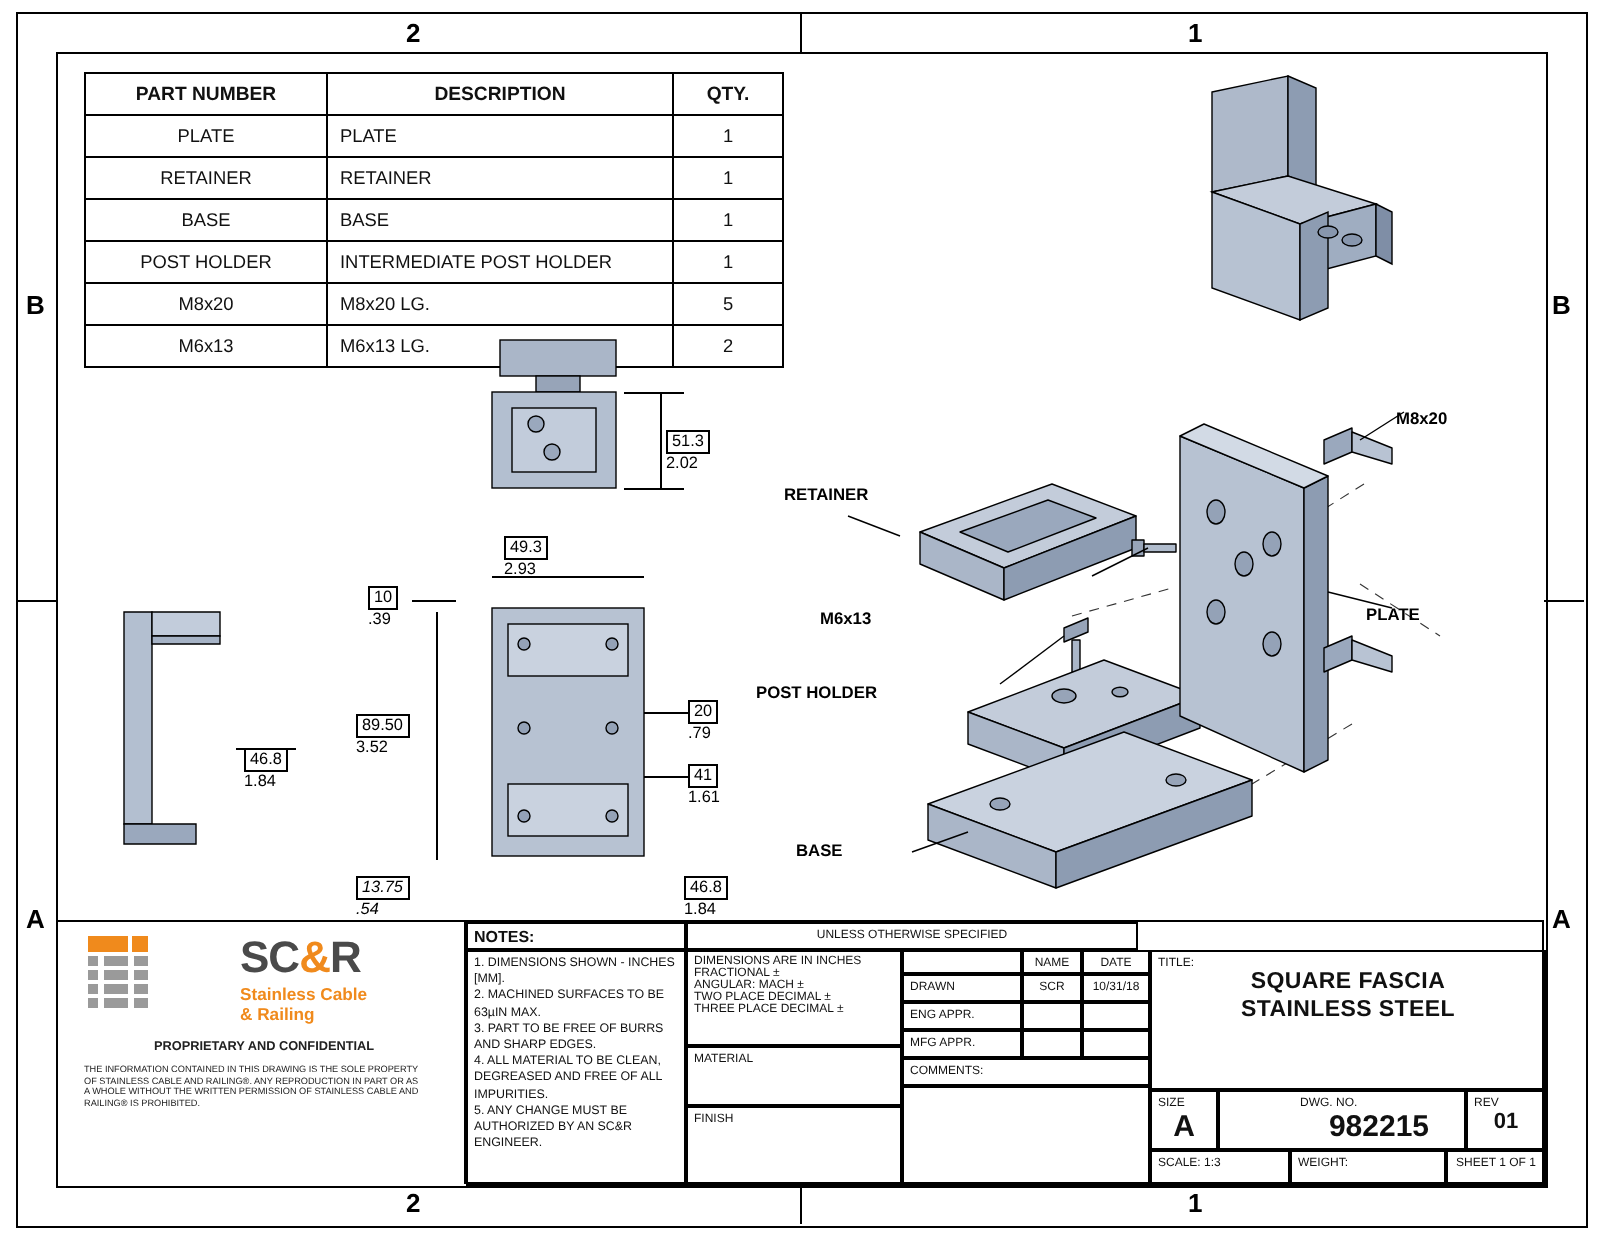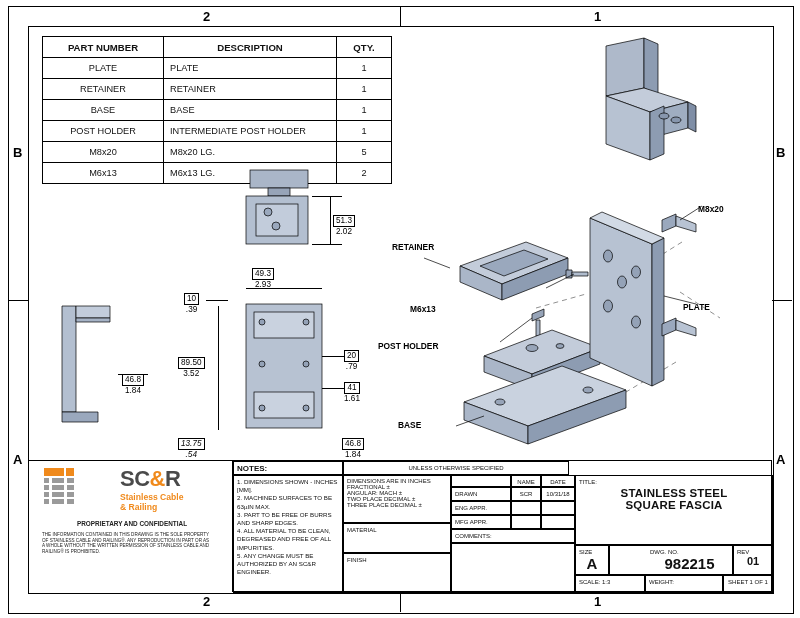--- a/index.html
+++ b/index.html
@@ -16,21 +16,21 @@
   .bom{position:absolute;left:42px;top:36px;border-collapse:collapse;background:#fff;}
   .bom td,.bom th{border:1px solid #000;font-size:9.2px;height:20px;padding:0 6px;text-align:center;font-weight:normal;}
   .bom th{font-weight:bold;font-size:9.6px;}
   .bom .c0{width:108px;}
   .bom .c1{width:160px;text-align:left;}
   .bom .c2{width:42px;}
   .bom tbody .c1{text-align:left;}
 
   
   .lbl{position:absolute;font-size:8.4px;font-weight:bold;color:#000;white-space:nowrap;}
-  .dimbox{position:absolute;font-size:8.2px;line-height:10px;color:#000;text-align:center;white-space:nowrap;}
+  .dimbox{position:absolute;font-size:8.2px;line-height:10px;color:#000;white-space:nowrap;}
   .dimbox .top{border:1px solid #000;padding:0 2px;display:inline-block;}
 
   .ln{position:absolute;background:#000;}
 
   
   .tb{position:absolute;left:232px;top:460px;width:540px;height:132px;border:1px solid #000;box-sizing:border-box;}
   .tbcell{position:absolute;box-sizing:border-box;border:0.8px solid #000;font-size:6.4px;padding:2px 3px;}
   .tb-title{font-size:11.5px;font-weight:bold;text-align:center;letter-spacing:.2px;}
   .tb-big{font-size:15px;font-weight:bold;text-align:center;}
   .tb-mid{font-size:11px;font-weight:bold;text-align:center;}
@@ -385,22 +385,22 @@
     <div class="tbcell" style="left:278px;top:54px;width:30px;height:14px;"></div>
     <div class="tbcell" style="left:308px;top:54px;width:34px;height:14px;"></div>
 
     <div class="tbcell" style="left:218px;top:68px;width:124px;height:14px;">
       <span class="small">COMMENTS:</span>
     </div>
     <div class="tbcell" style="left:218px;top:82px;width:124px;height:50px;"></div>
 
     <div class="tbcell" style="left:342px;top:14px;width:198px;height:70px;">
       <span class="small">TITLE:</span>
+      <div class="tb-title">SQUARE FASCIA</div>
       <div class="tb-title" style="margin-top:2px;">STAINLESS STEEL</div>
-      <div class="tb-title">SQUARE FASCIA</div>
     </div>
 
     <div class="tbcell" style="left:342px;top:84px;width:34px;height:30px;">
       <span class="small">SIZE</span>
       <div class="tb-big">A</div>
     </div>
     <div class="tbcell" style="left:376px;top:84px;width:124px;height:30px;padding-left:40px;">
       <span class="small">DWG. NO.</span>
       <div class="tb-big">982215</div>
     </div>

